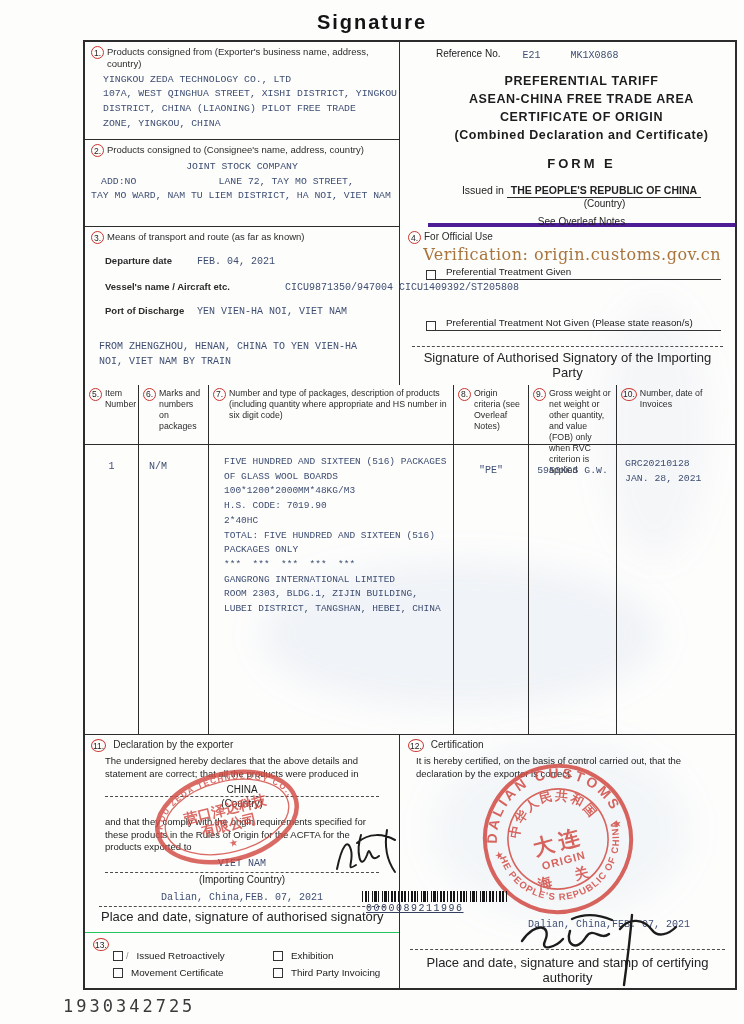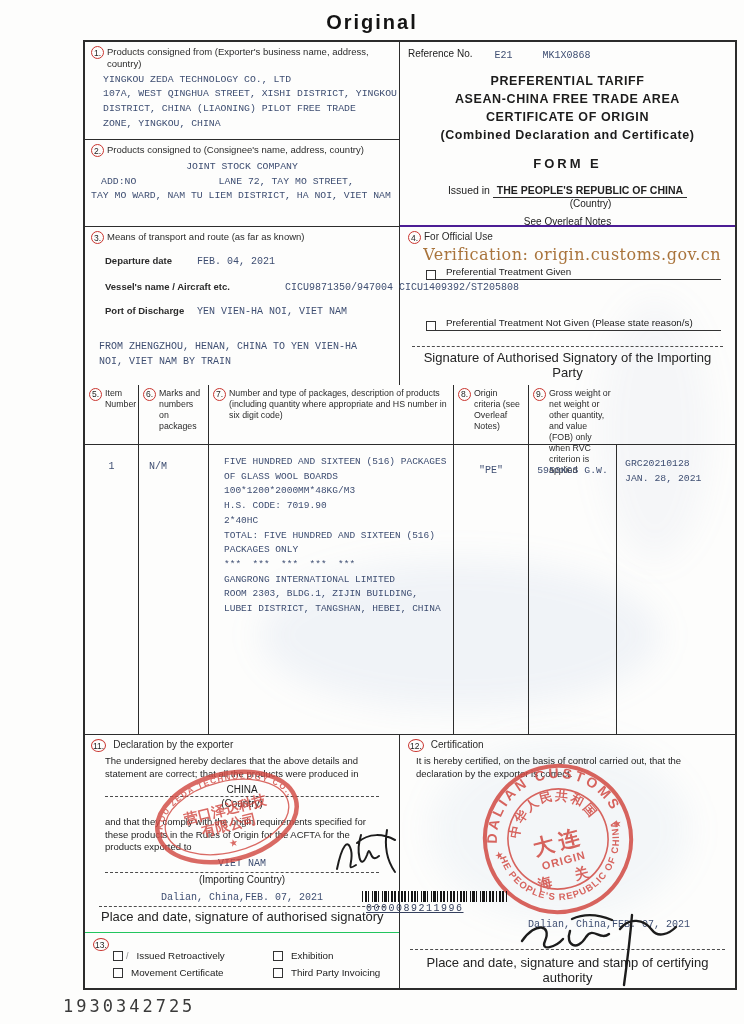--- a/index.html
+++ b/index.html
@@ -20,21 +20,21 @@
           padding:0 1px; border:1.5px solid #c9352f; border-radius:50%; font-size:8.5px; color:#1d1d1d;
           margin-right:3px; flex:none; background:transparent; }
   .lbl-row { display:flex; align-items:flex-start; }
   .tw { font-family:"Liberation Mono", monospace; color:#3e4e72; font-size:10px; line-height:1.5; }
   .tw-sm { font-size:9.8px; }
   .pre { white-space:pre; }
   .dash { border-top:1.5px dashed #4c4c4c; height:0; }
   .cap { font-size:13px; color:#242424; }
   .checkbox { display:inline-block; width:10px; height:10px; border:1.2px solid #333; background:#fff; flex:none; }
   
-  .ref-block { height:185px; border-bottom:2px solid #4c1d95; padding:6px 8px 0 8px; }
+  .ref-block { height:185px; border-bottom:4px solid #4c1d95; padding:6px 8px 0 8px;margin-left:28px; }
   .ref-line { display:flex; font-size:10px; }
   .hdr-title { margin-top:9px; text-align:center; font-weight:bold; font-size:12.5px;
                letter-spacing:0.6px; line-height:1.45; color:#1c1c1c; }
   .form-e { margin-top:11px; text-align:center; font-weight:bold; font-size:13px; letter-spacing:3px; color:#1c1c1c; }
   .issued { margin-top:13px; text-align:center; font-size:10.5px; }
   .issued .val { border-bottom:1.4px solid #2c2c2c; padding:0 4px 1px 4px; font-weight:bold; }
   .country-sub { text-align:center; font-size:10px; margin-top:2px; padding-left:46px; }
   .overleaf { text-align:center; font-size:10px; margin-top:7px; }
   
   .box4 { flex:1; display:flex; flex-direction:column; padding:4px 8px 5px 8px; }
@@ -78,21 +78,21 @@
 </style>
 </head>
 <body>
 
 <div class="sheet">
 
   <div class="smudge" style="left:260px;top:560px;width:400px;height:150px;background:rgba(115,145,195,0.09);"></div>
   <div class="smudge" style="left:600px;top:300px;width:110px;height:260px;background:rgba(120,140,180,0.06);"></div>
   <div class="smudge" style="left:430px;top:740px;width:260px;height:180px;background:rgba(120,150,200,0.07);"></div>
 
-  <div class="doc-title">Original</div>
+  <div class="doc-title">Signature</div>
 
   <div class="form">
 
     <div class="row" style="height:343px;">
       <div class="col-l">
 
         <div class="box bb" style="height:98px;">
           <div class="lbl-row">
             <span class="cnum">1.</span>
             <span class="lbl" style="width:280px;">Products consigned from (Exporter's business name, address, country)</span>
@@ -198,20 +198,24 @@
         <span class="cnum">7.</span>
         <span class="htxt">Number and type of packages, description of products (including quantity where appropriate and HS number in six digit code)</span>
       </div>
       <div class="cell c8 hcell">
         <span class="cnum">8.</span>
         <span class="htxt">Origin criteria (see Overleaf Notes)</span>
       </div>
       <div class="cell c9 hcell">
         <span class="cnum">9.</span>
         <span class="htxt">Gross weight or net weight or other quantity, and value (FOB) only when RVC criterion is applied</span>
+      </div>
+      <div class="cell c10 hcell">
+        <span class="cnum">10.</span>
+        <span class="htxt">Number, date of Invoices</span>
       </div>
     </div>
 
     <div class="tbody">
       <div class="bcell c5 ctr">
         <span class="tw">1</span>
       </div>
       <div class="bcell c6" style="padding-left:10px;">
         <span class="tw">N/M</span>
       </div>

